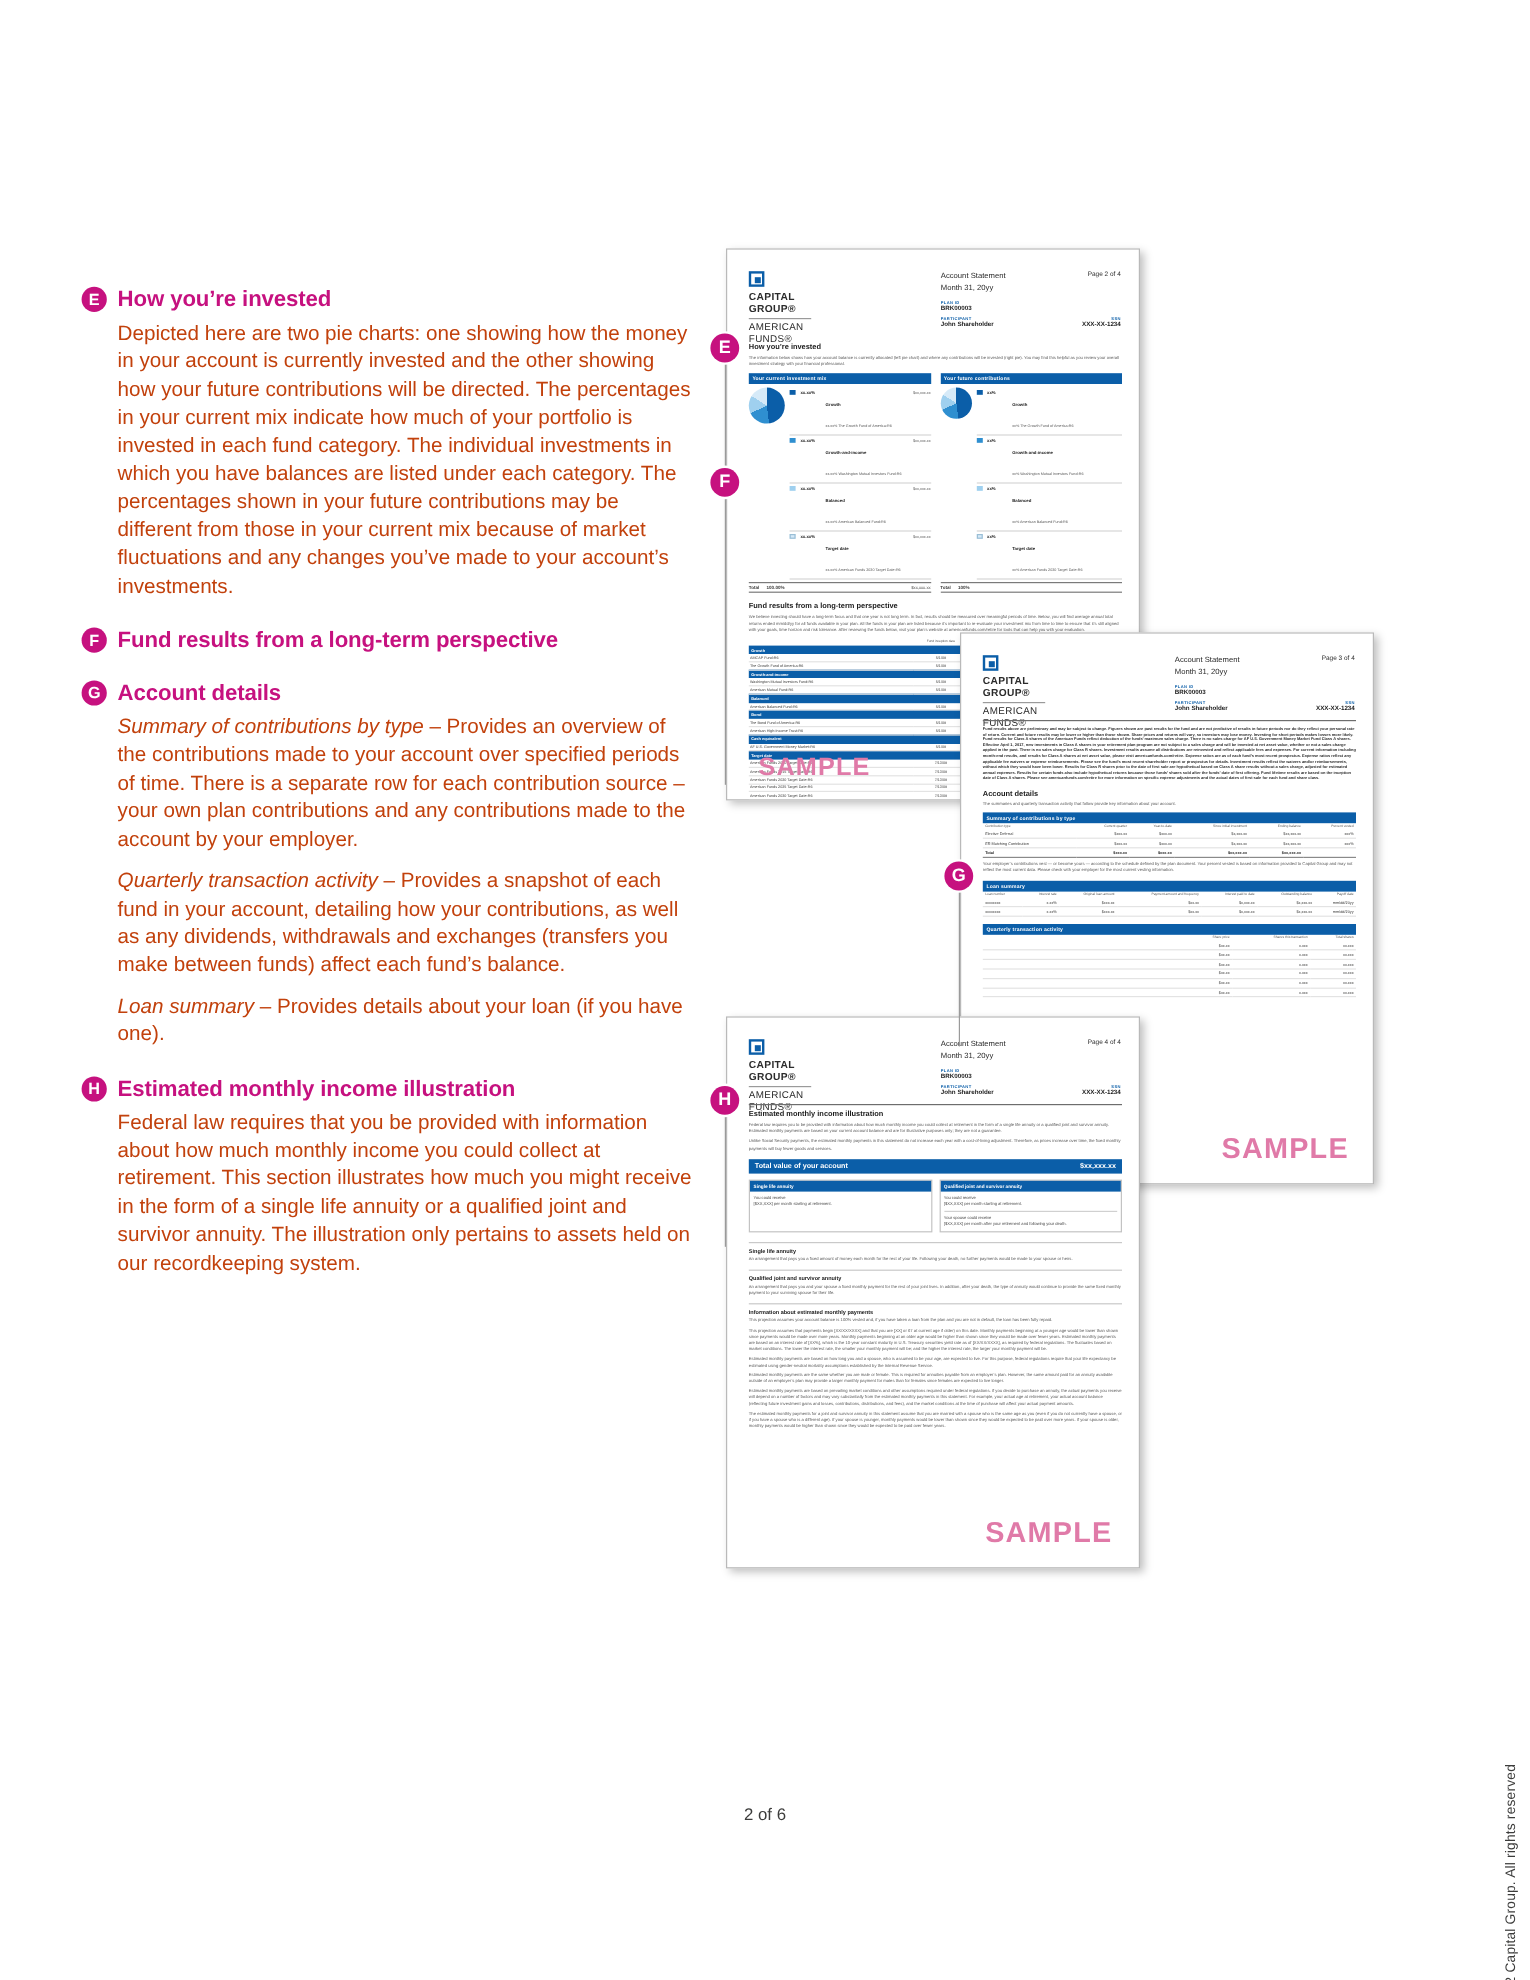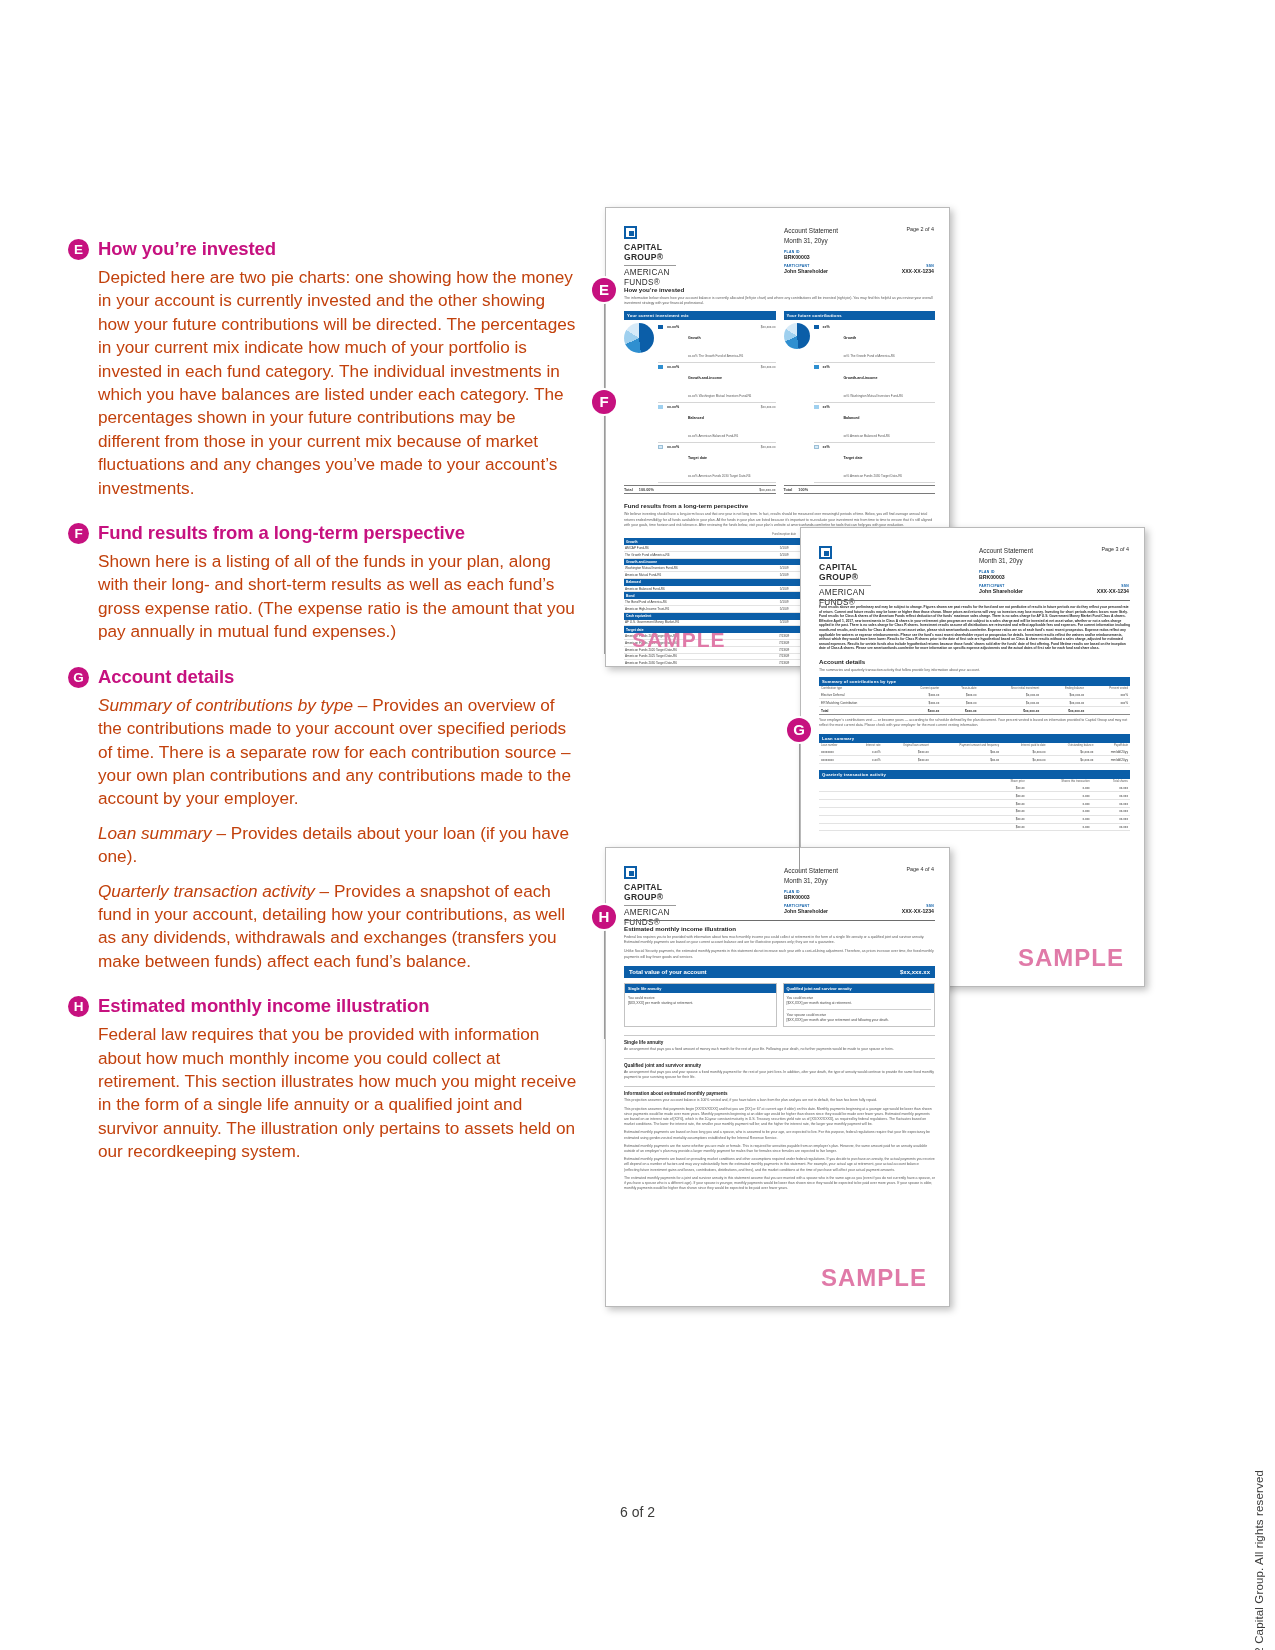--- a/index.html
+++ b/index.html
@@ -182,34 +182,31 @@
     <div class="callout-body">
       <p>Depicted here are two pie charts: one showing how the money in your account is currently invested and the other showing how your future contributions will be directed. The percentages in your current mix indicate how much of your portfolio is invested in each fund category. The individual investments in which you have balances are listed under each category. The percentages shown in your future contributions may be different from those in your current mix because of market fluctuations and any changes you’ve made to your account’s investments.</p>
     </div>
   </div>
 
   <div class="callout">
     <div class="callout-head">
       <div class="badge">F</div>
       <div class="callout-title">Fund results from a long-term perspective</div>
     </div>
-    <div class="callout-body">
-      <p>Shown here is a listing of all of the funds in your plan, along with their long- and short-term results as well as each fund’s gross expense ratio. (The expense ratio is the amount that you pay annually in mutual fund expenses.)</p>
-    </div>
   </div>
 
   <div class="callout">
     <div class="callout-head">
       <div class="badge">G</div>
       <div class="callout-title">Account details</div>
     </div>
     <div class="callout-body">
       <p><em>Summary of contributions by type</em> – Provides an overview of the contributions made to your account over specified periods of time. There is a separate row for each contribution source – your own plan contributions and any contributions made to the account by your employer.</p>
+      <p><em>Quarterly transaction activity</em> – Provides a snapshot of each fund in your account, detailing how your contributions, as well as any dividends, withdrawals and exchanges (transfers you make between funds) affect each fund’s balance.</p>
       <p><em>Loan summary</em> – Provides details about your loan (if you have one).</p>
-      <p><em>Quarterly transaction activity</em> – Provides a snapshot of each fund in your account, detailing how your contributions, as well as any dividends, withdrawals and exchanges (transfers you make between funds) affect each fund’s balance.</p>
     </div>
   </div>
 
   <div class="callout">
     <div class="callout-head">
       <div class="badge">H</div>
       <div class="callout-title">Estimated monthly income illustration</div>
     </div>
     <div class="callout-body">
       <p>Federal law requires that you be provided with information about how much monthly income you could collect at retirement. This section illustrates how much you might receive in the form of a single life annuity or a qualified joint and survivor annuity. The illustration only pertains to assets held on our recordkeeping system.</p>
@@ -761,13 +758,13 @@
 </div>
 <div class="mock-badge" style="left:592px;top:905px;">H</div>
 <div class="mock-rule" style="left:604px;top:919px;height:120px;"></div>
 
 <div id="legal-vertical">
   
   
   <span>© 2022 Capital Group. All rights reserved</span>
 </div>
 
-<div id="page-footer">6 of 2</div>
+<div id="page-footer">2 of 6</div>
 
 </body></html>

